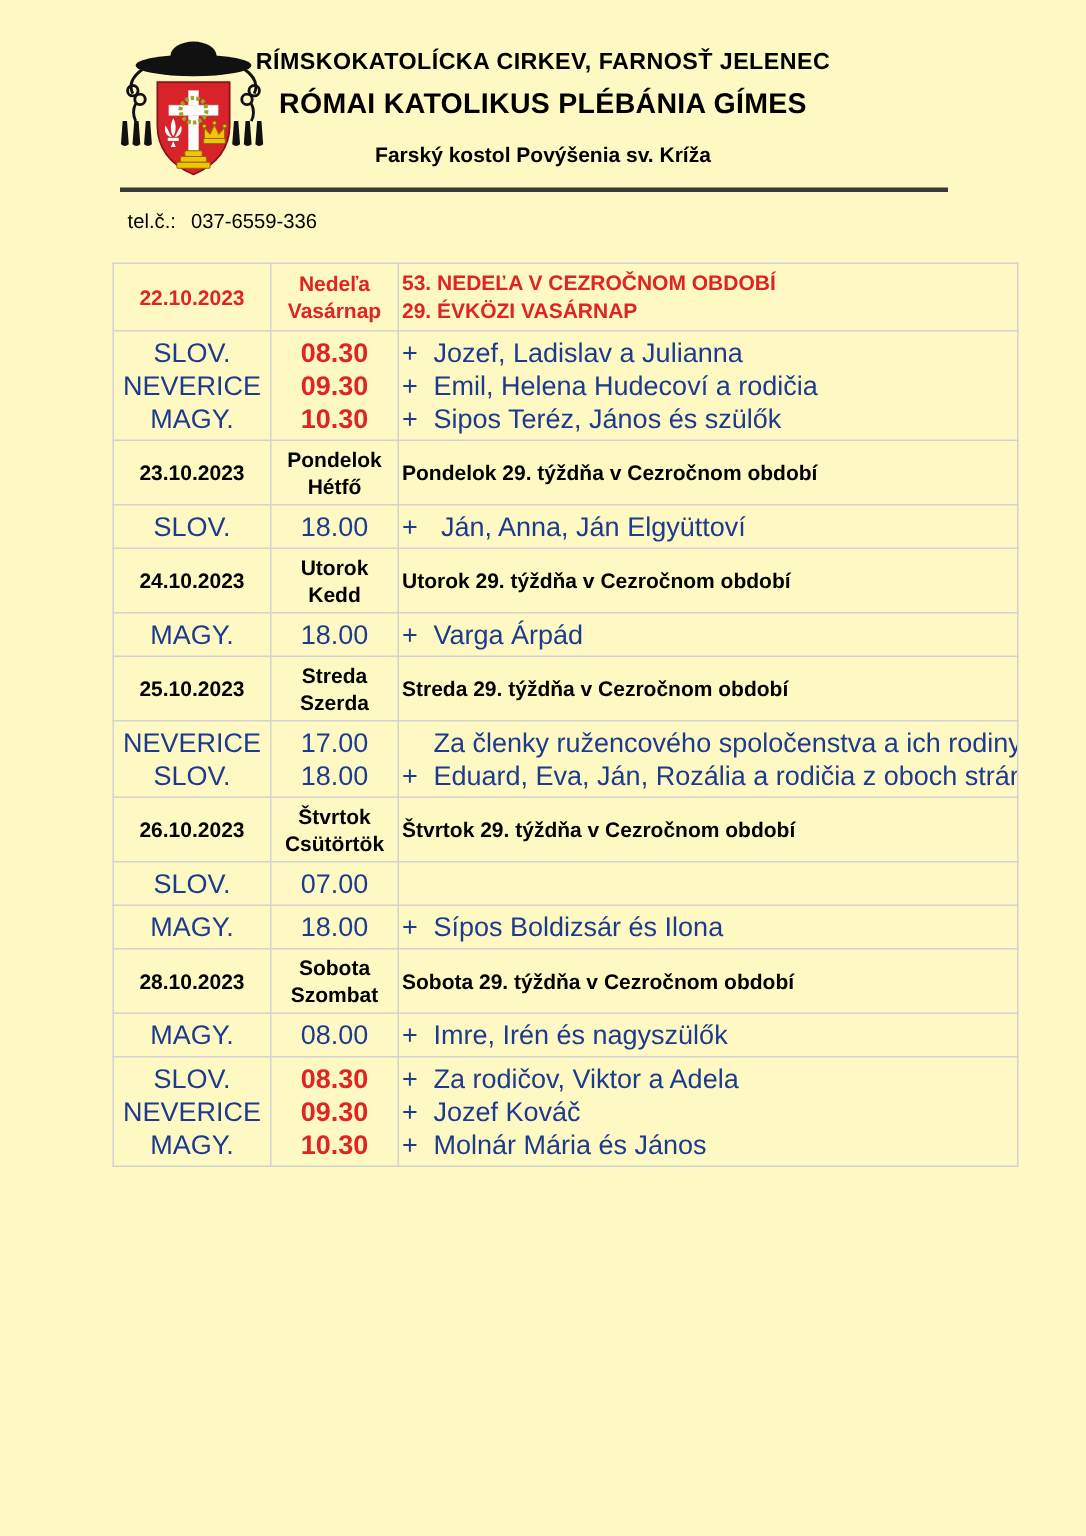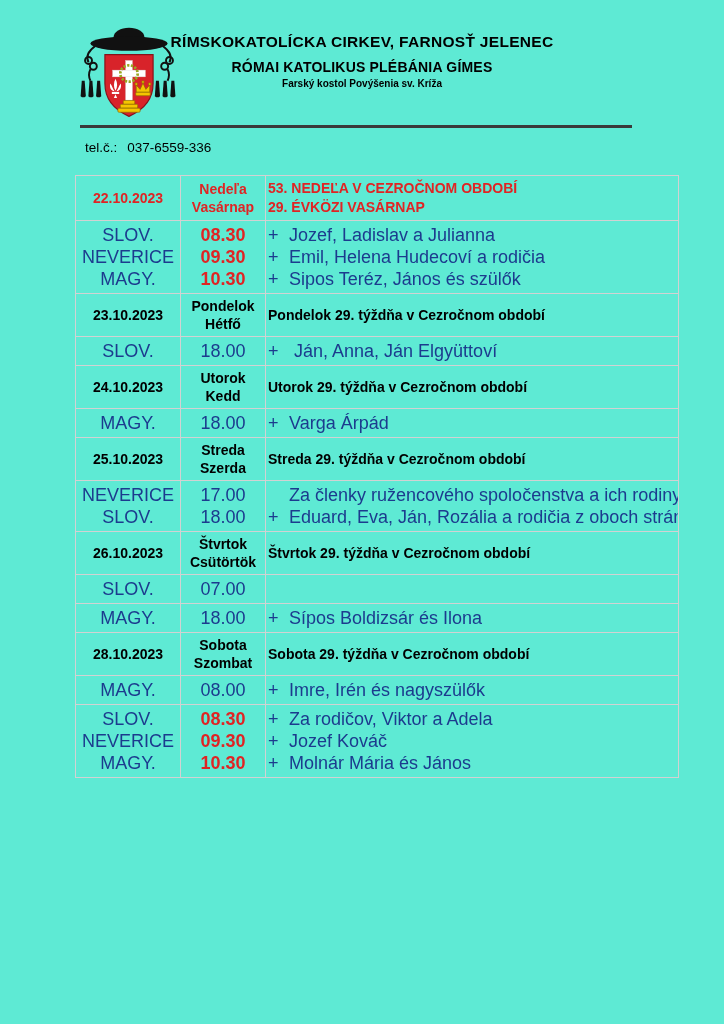--- a/index.html
+++ b/index.html
@@ -1,29 +1,29 @@
 <!DOCTYPE html>
 <html style="--red: #e02424; --blue: #1c3b8e; --link: #2b65c8; --border: #d2d2d2;"><head>
 <meta charset="utf-8">
 <style>
   :root{
     --red:#e02424; --blue:#1c3b8e; --link:#2b65c8;
     --border:#d2d2d2; --divider:#3a3a3a;
   }
   html,body{margin:0;padding:0;background:#fff;}
   body{width:724px;height:1024px;font-family:"Liberation Sans",sans-serif;color:#000;}
-  .page{position:relative;width:724px;height:1024px;background:#5eead4;overflow:hidden;}
+  .page{position:relative;width:724px;height:1024px;background:#fef9c3;overflow:hidden;}
 
   
   .header{position:relative;height:127px;}
   .logo{position:absolute;left:76px;top:24px;}
   .titles{position:absolute;left:0;right:0;top:33px;text-align:center;}
   .t1{font-size:15.5px;font-weight:bold;letter-spacing:.3px;}
-  .t2{font-size:14px;font-weight:bold;margin-top:8px;letter-spacing:.2px;text-align:center;}
-  .t3{font-size:10px;font-weight:bold;margin-top:3px;}
+  .t2{font-size:19px;font-weight:bold;margin-top:8px;letter-spacing:.2px;text-align:center;}
+  .t3{font-size:14px;font-weight:bold;margin-top:14px;}
   .divider{position:absolute;top:125px;left:80px;width:552px;height:3px;background:var(--divider);}
 
   
   .contact{margin:11px 0 0 85px;width:560px;font-size:13.5px;line-height:20px;}
   .contact .row{display:flex;}
   .contact .cell-l{width:305px;}
   .contact .lbl{margin-right:10px;}
   .contact a{color:var(--link);text-decoration:underline;}
   .contact .web-lbl{margin-right:16px;}
 

